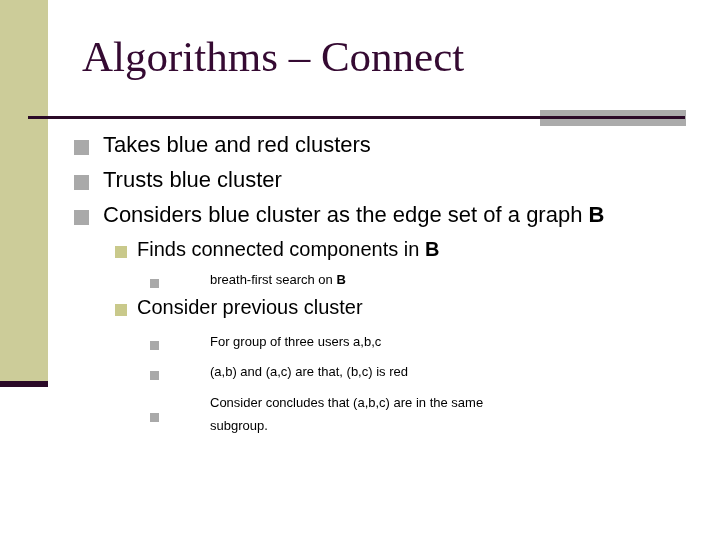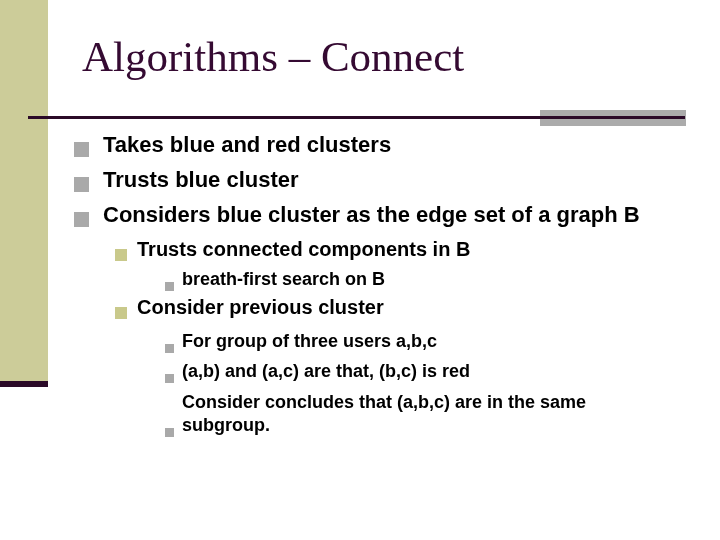--- a/index.html
+++ b/index.html
@@ -35,30 +35,29 @@
   }
   .rule-thin {
     position: absolute; left: 28px; top: 116px;
     width: 657px; height: 3px;
     background: var(--accent_line, #2B0A28);
     z-index: 2;
   }
   .item {
     position: absolute;
     display: flex;
-    align-items: flex-end;
+    align-items: center;
     color: var(--body_text, #000000);
-    font-weight: bold;
   }
   .item .bullet { flex-shrink: 0; display: block; }
   .lvl1 { left: 74px; font-size: 22px; line-height: 25px; }
   .lvl1 .bullet { width: 15px; height: 15px; margin: 5px 14px 0 0; background: var(--bullet_level1, #A9A9A9); }
   .lvl2 { left: 115px; font-size: 20px; line-height: 24px; }
   .lvl2 .bullet { width: 12px; height: 12px; margin: 6px 10px 0 0; background: var(--bullet_level2, #C9C98B); }
-  .lvl3 { left: 165px; font-size: 18px; line-height: 23px; }
+  .lvl3 { left: 150px; font-size: 13px; line-height: 23px; gap: 43px; }
   .lvl3 .bullet { width: 9px; height: 9px; margin: 7px 8px 0 0; background: var(--bullet_level3, #A9A9A9); }
   .txt { white-space: pre-line; }
 </style>
 </head>
 <body>
 
 <div class="sidebar"></div>
 <div class="sidebar-endcap"></div>
 
 <div class="title">Algorithms – Connect</div>
@@ -76,21 +75,21 @@
   <span class="txt"><span>Trusts blue cluster</span><b></b></span>
 </div>
 
 <div class="item lvl1" style="top:202px">
   <span class="bullet"></span>
   <span class="txt"><span>Considers blue cluster as the edge set of a graph </span><b>B</b></span>
 </div>
 
 <div class="item lvl2" style="top:237px">
   <span class="bullet"></span>
-  <span class="txt"><span>Trusts connected components in </span><b>B</b></span>
+  <span class="txt"><span>Finds connected components in </span><b>B</b></span>
 </div>
 
 <div class="item lvl3" style="top:268px">
   <span class="bullet"></span>
   <span class="txt"><span>breath-first search on </span><b>B</b></span>
 </div>
 
 <div class="item lvl2" style="top:295px">
   <span class="bullet"></span>
   <span class="txt"><span>Consider previous cluster</span><b></b></span>

